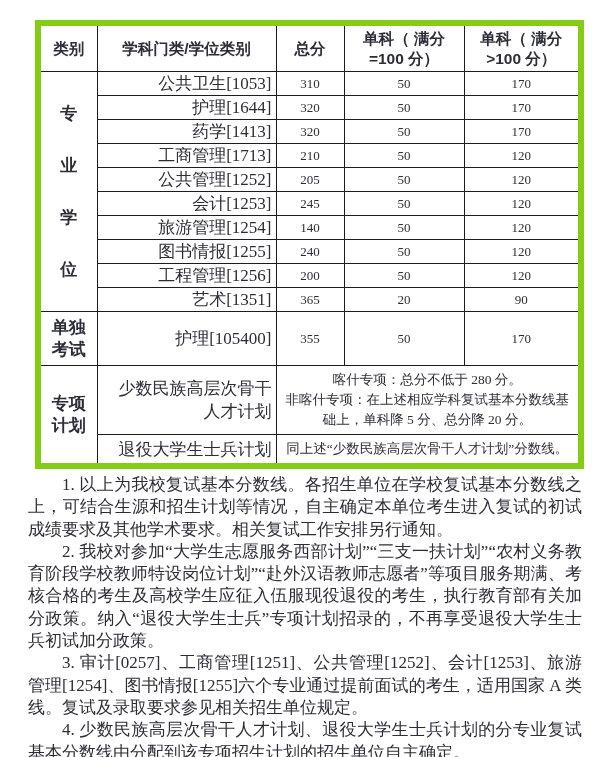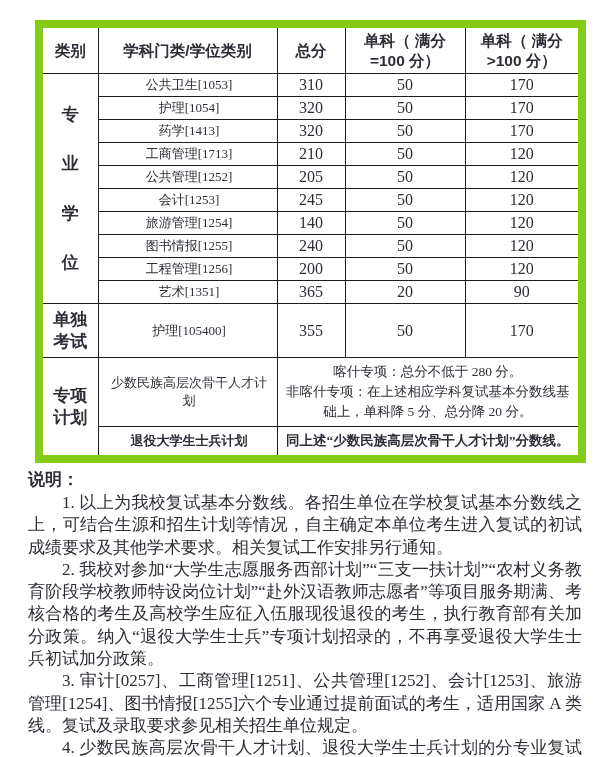--- a/index.html
+++ b/index.html
@@ -6,21 +6,21 @@
   body{
     width:606px;height:757px;overflow:hidden;background:#ffffff;
     color:#2d2d38;
     font-family:"Liberation Serif","DejaVu Serif",serif;
   }
   .page{position:relative;width:606px;height:757px;}
 
   table.score-table{
     border-collapse:collapse;table-layout:fixed;
     width:543px;margin:20px 0 0 35px;
-    border:8px solid #84cc16;
+    border:6px solid #84cc16;
   }
   .score-table th,.score-table td{
     border:1.5px solid #1c1c1c;
     padding:0;overflow:hidden;
   }
   .score-table th{
     font-family:"Liberation Sans","DejaVu Sans",sans-serif;
     font-weight:bold;font-size:15.5px;line-height:20px;
     text-align:center;vertical-align:middle;height:43px;
     padding:1px 3px;
@@ -30,32 +30,32 @@
     font-weight:bold;font-size:17px;text-align:center;vertical-align:middle;
   }
   td.cat-tall{position:relative;}
   .v-label{
     position:absolute;top:0;left:0;right:0;bottom:0;
     display:flex;flex-direction:column;justify-content:space-around;
     align-items:center;padding:16px 0;
   }
   .h-label div{line-height:22px;}
   td.subject{
-    font-size:13px;text-align:center;vertical-align:middle;
+    font-size:17px;text-align:right;vertical-align:middle;
     padding:0 4px 0 7px;
   }
-  td.score{font-size:16px;text-align:center;vertical-align:middle;}
+  td.score{font-size:13px;text-align:center;vertical-align:middle;}
   td.policy{
     font-size:13.5px;text-align:center;vertical-align:middle;
     padding:4px 8px;line-height:20px;
   }
   tr.data-row{height:23px;}
   tr.single-row{height:54px;margin-left:6px;}
   tr.special-1{height:64px;}
-  tr.special-2{height:25px;font-weight:bold;}
+  tr.special-2{height:25px;}
 
   .notes{margin:5px 24px 0 28px;}
   .notes-heading{
     font-family:"Liberation Sans","DejaVu Sans",sans-serif;
     font-weight:bold;font-size:17px;line-height:24px;
   }
   .note-item{
     margin:0;font-size:17px;line-height:22.3px;
     text-align:justify;text-indent:2em;
   }
@@ -91,21 +91,21 @@
               <div>学</div>
               <div>位</div>
             </div>
           </td>
           <td class="subject">公共卫生[1053]</td>
           <td class="score">310</td>
           <td class="score">50</td>
           <td class="score">170</td>
         </tr>
         <tr class="data-row">
-          <td class="subject">护理[1054]</td>
+          <td class="subject">护理[1644]</td>
           <td class="score">320</td>
           <td class="score">50</td>
           <td class="score">170</td>
         </tr>
         <tr class="data-row">
           <td class="subject">药学[1413]</td>
           <td class="score">320</td>
           <td class="score">50</td>
           <td class="score">170</td>
         </tr>
@@ -179,21 +179,20 @@
         <tr class="special-2">
           <td class="subject">退役大学生士兵计划</td>
           <td colspan="3" class="policy">
             <div>同上述“少数民族高层次骨干人才计划”分数线。</div>
           </td>
         </tr>
       </tbody>
   </table>
 
   <div class="notes">
-    <div class="notes-heading">说明：</div>
     <div>
         <p class="note-item">1. 以上为我校复试基本分数线。各招生单位在学校复试基本分数线之上，可结合生源和招生计划等情况，自主确定本单位考生进入复试的初试成绩要求及其他学术要求。相关复试工作安排另行通知。</p>
         <p class="note-item">2. 我校对参加“大学生志愿服务西部计划”“三支一扶计划”“农村义务教育阶段学校教师特设岗位计划”“赴外汉语教师志愿者”等项目服务期满、考核合格的考生及高校学生应征入伍服现役退役的考生，执行教育部有关加分政策。纳入“退役大学生士兵”专项计划招录的，不再享受退役大学生士兵初试加分政策。</p>
         <p class="note-item">3. 审计[0257]、工商管理[1251]、公共管理[1252]、会计[1253]、旅游管理[1254]、图书情报[1255]六个专业通过提前面试的考生，适用国家 A 类线。复试及录取要求参见相关招生单位规定。</p>
         <p class="note-item">4. 少数民族高层次骨干人才计划、退役大学生士兵计划的分专业复试基本分数线由分配到该专项招生计划的招生单位自主确定。</p>
       </div>
   </div>
 
 </div>
 

